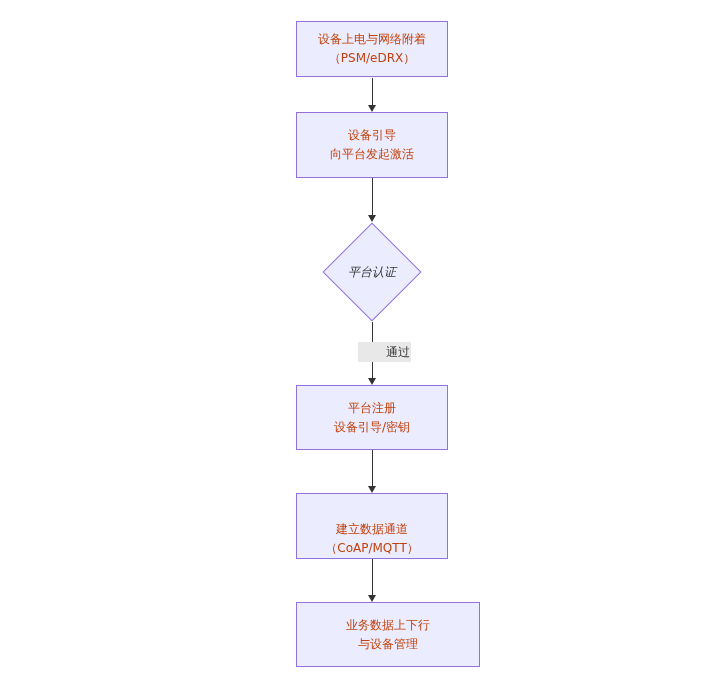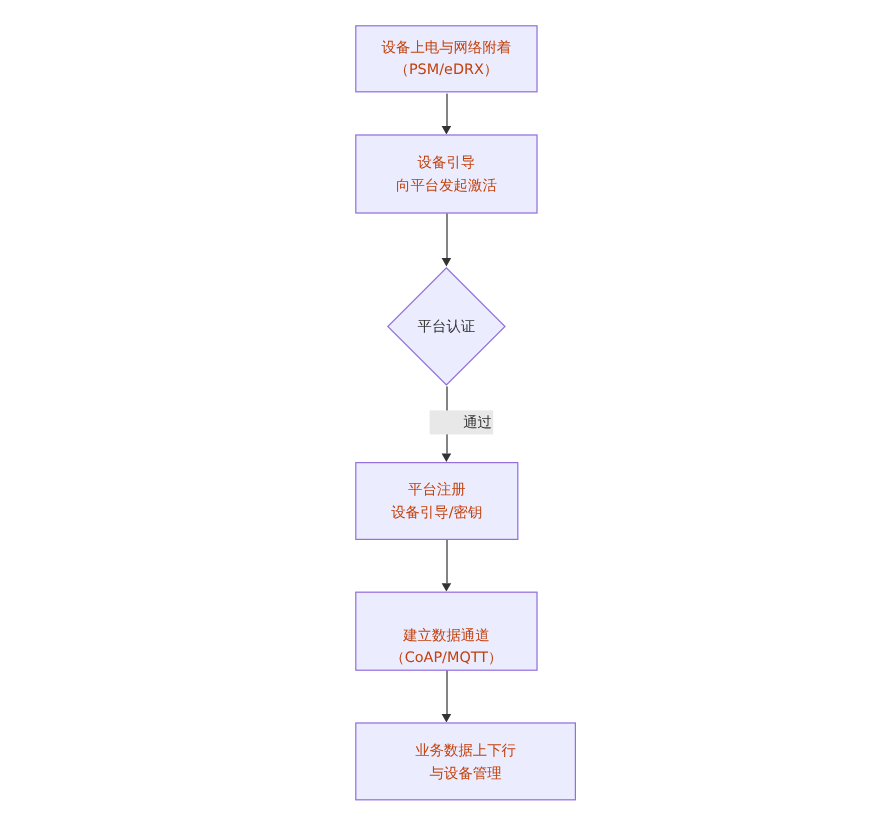--- a/index.html
+++ b/index.html
@@ -84,27 +84,27 @@
 
   <div class="node" style="left:296px; top:112px; width:152px; height:66px;">
     <div>设备引导</div>
     <div>向平台发起激活</div>
   </div>
 
   <div class="edge-line" style="left:372px; top:178px; height:37px;"></div>
   <div class="arrow-head" style="left:368px; top:215px;"></div>
 
   <div class="diamond-shape" style="left:337px; top:237px;"></div>
-  <div class="diamond-label" style="left:322px; top:262px;">平台认证</div>
+  <div class="diamond-label" style="left:322px; top:262px;font-style:italic;">平台认证</div>
 
   <div class="edge-line" style="left:372px; top:322px; height:56px;"></div>
   <div class="edge-label" style="left:358px; top:342px;padding-left:28px;">通过</div>
   <div class="arrow-head" style="left:368px; top:378px;"></div>
 
-  <div class="node" style="left:296px; top:385px; width:136px; height:65px;">
+  <div class="node" style="left:296px; top:385px; width:152px; height:65px;">
     <div>平台注册</div>
     <div>设备引导/密钥</div>
   </div>
 
   <div class="edge-line" style="left:372px; top:450px; height:36px;"></div>
   <div class="arrow-head" style="left:368px; top:486px;"></div>
 
   <div class="node" style="left:296px; top:493px; width:152px; height:66px;justify-content:flex-end;">
     <div>建立数据通道</div>
     <div>（CoAP/MQTT）</div>

